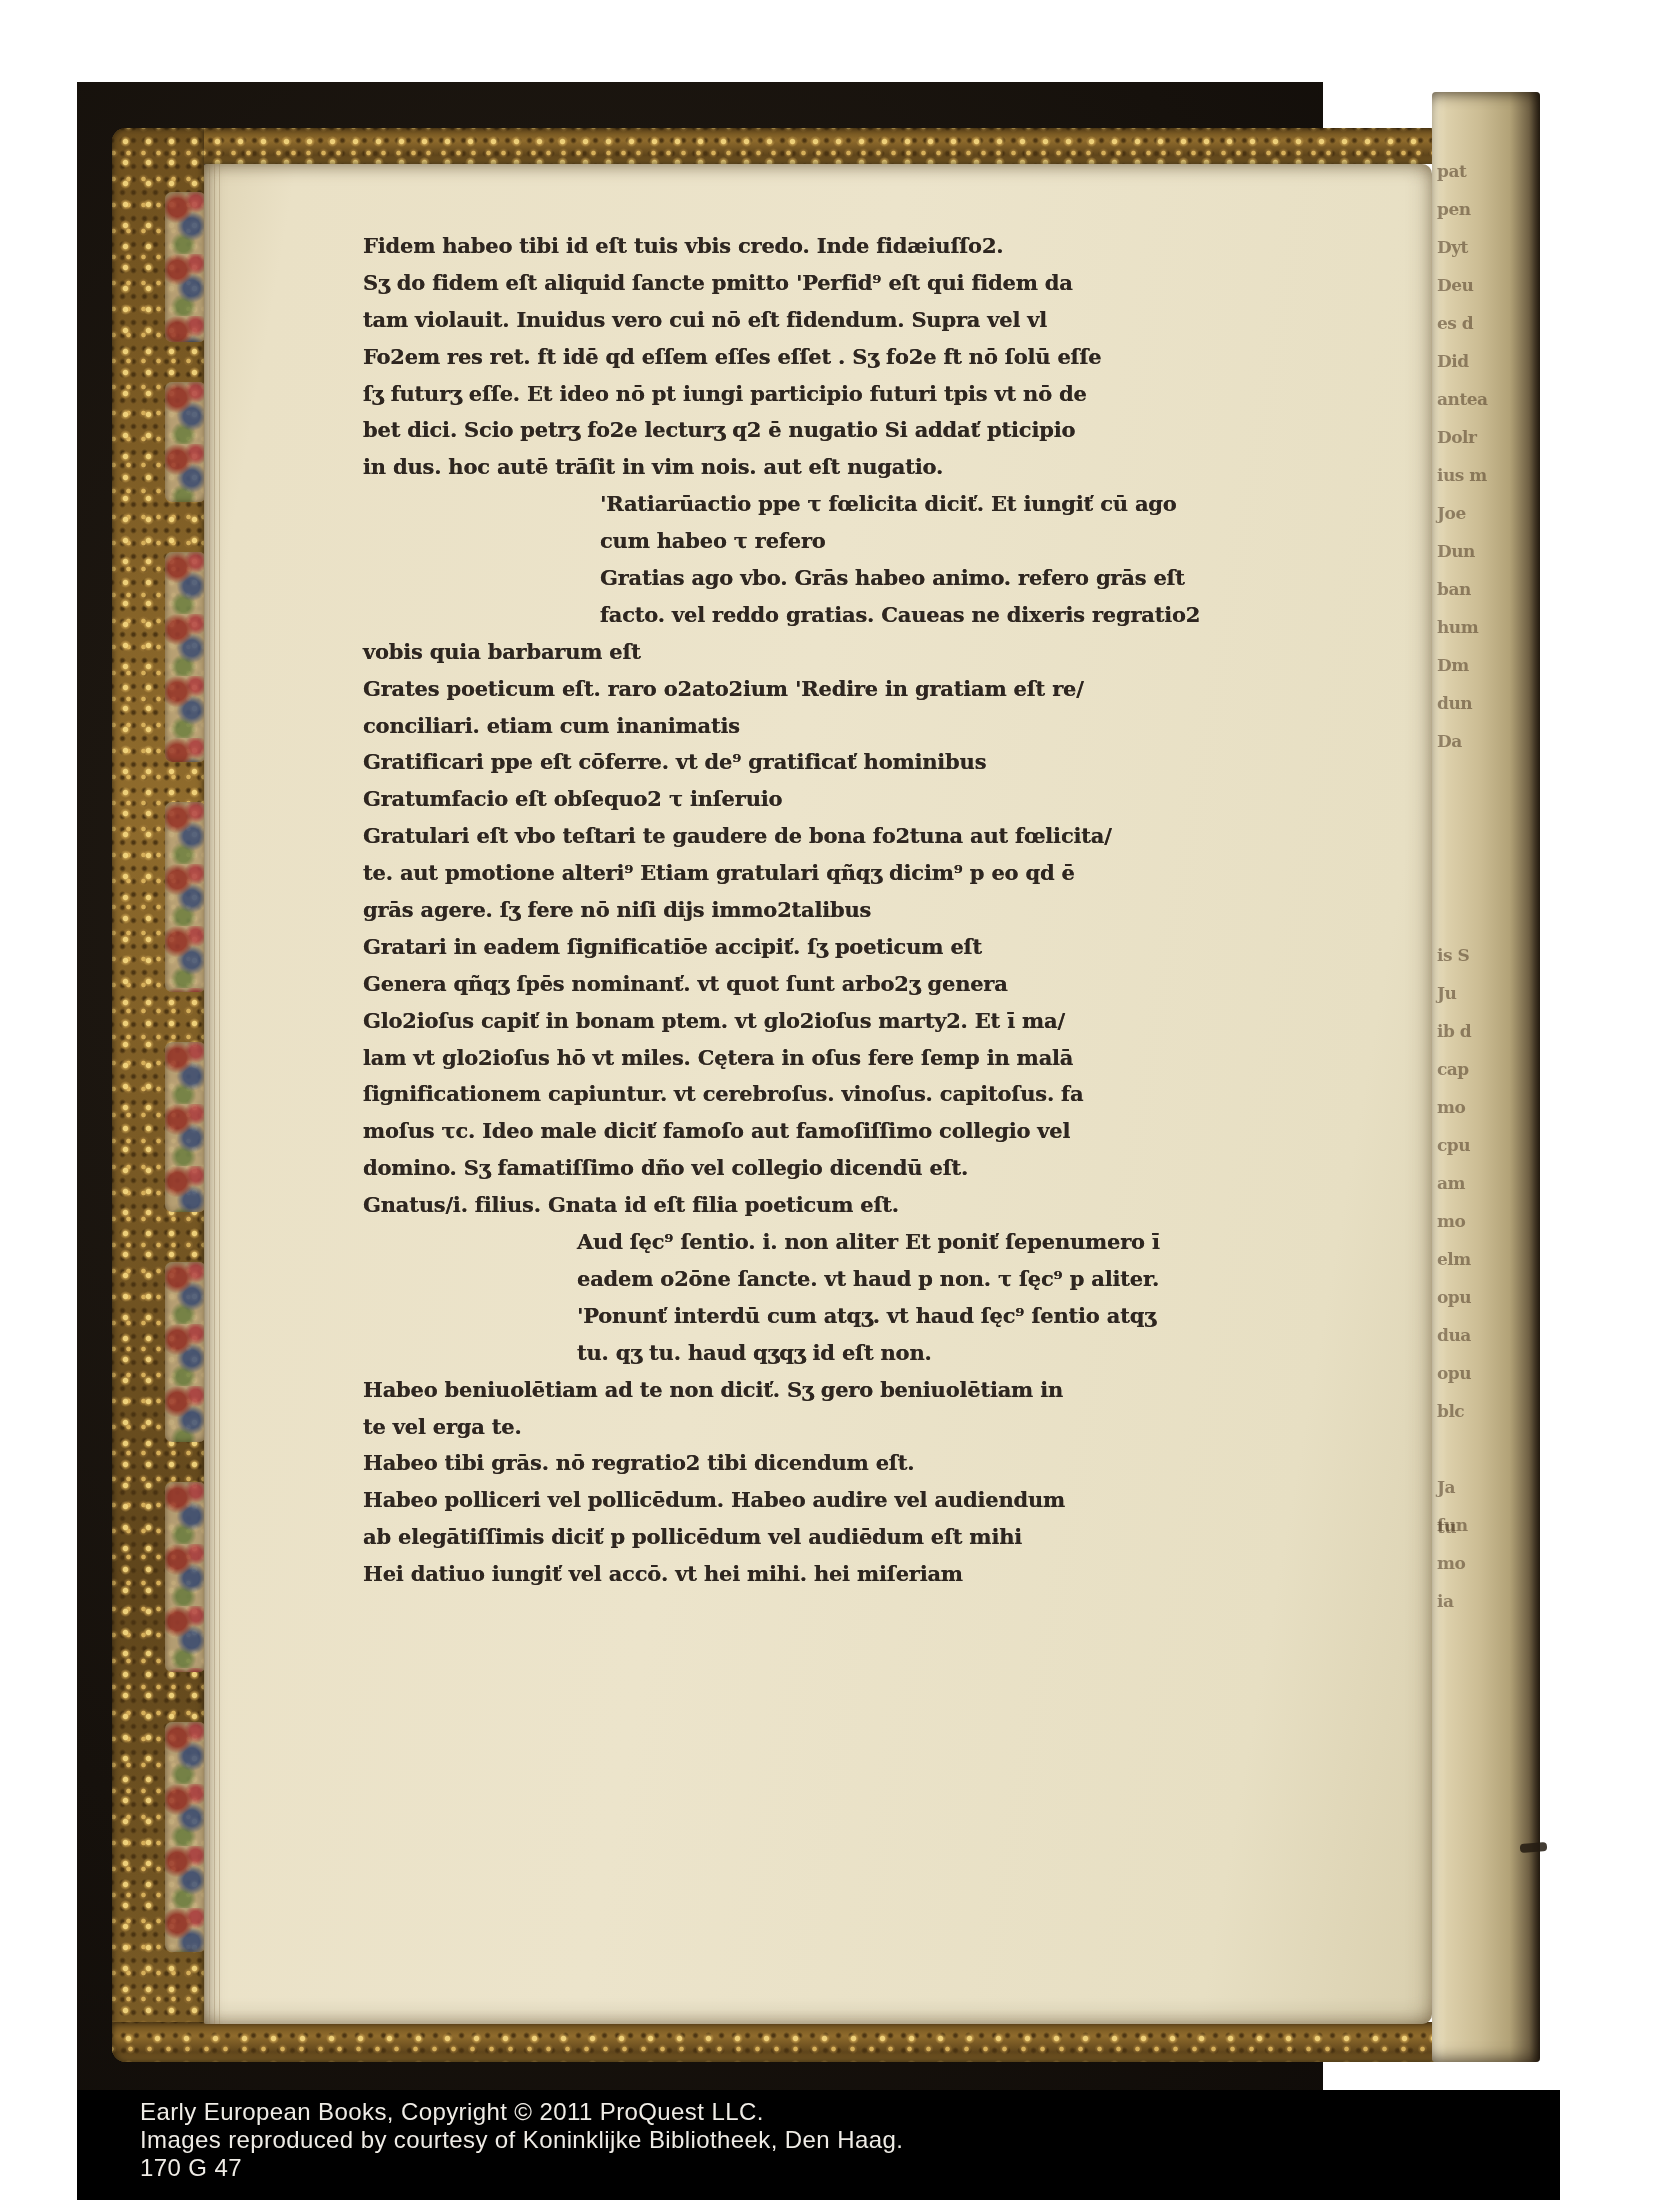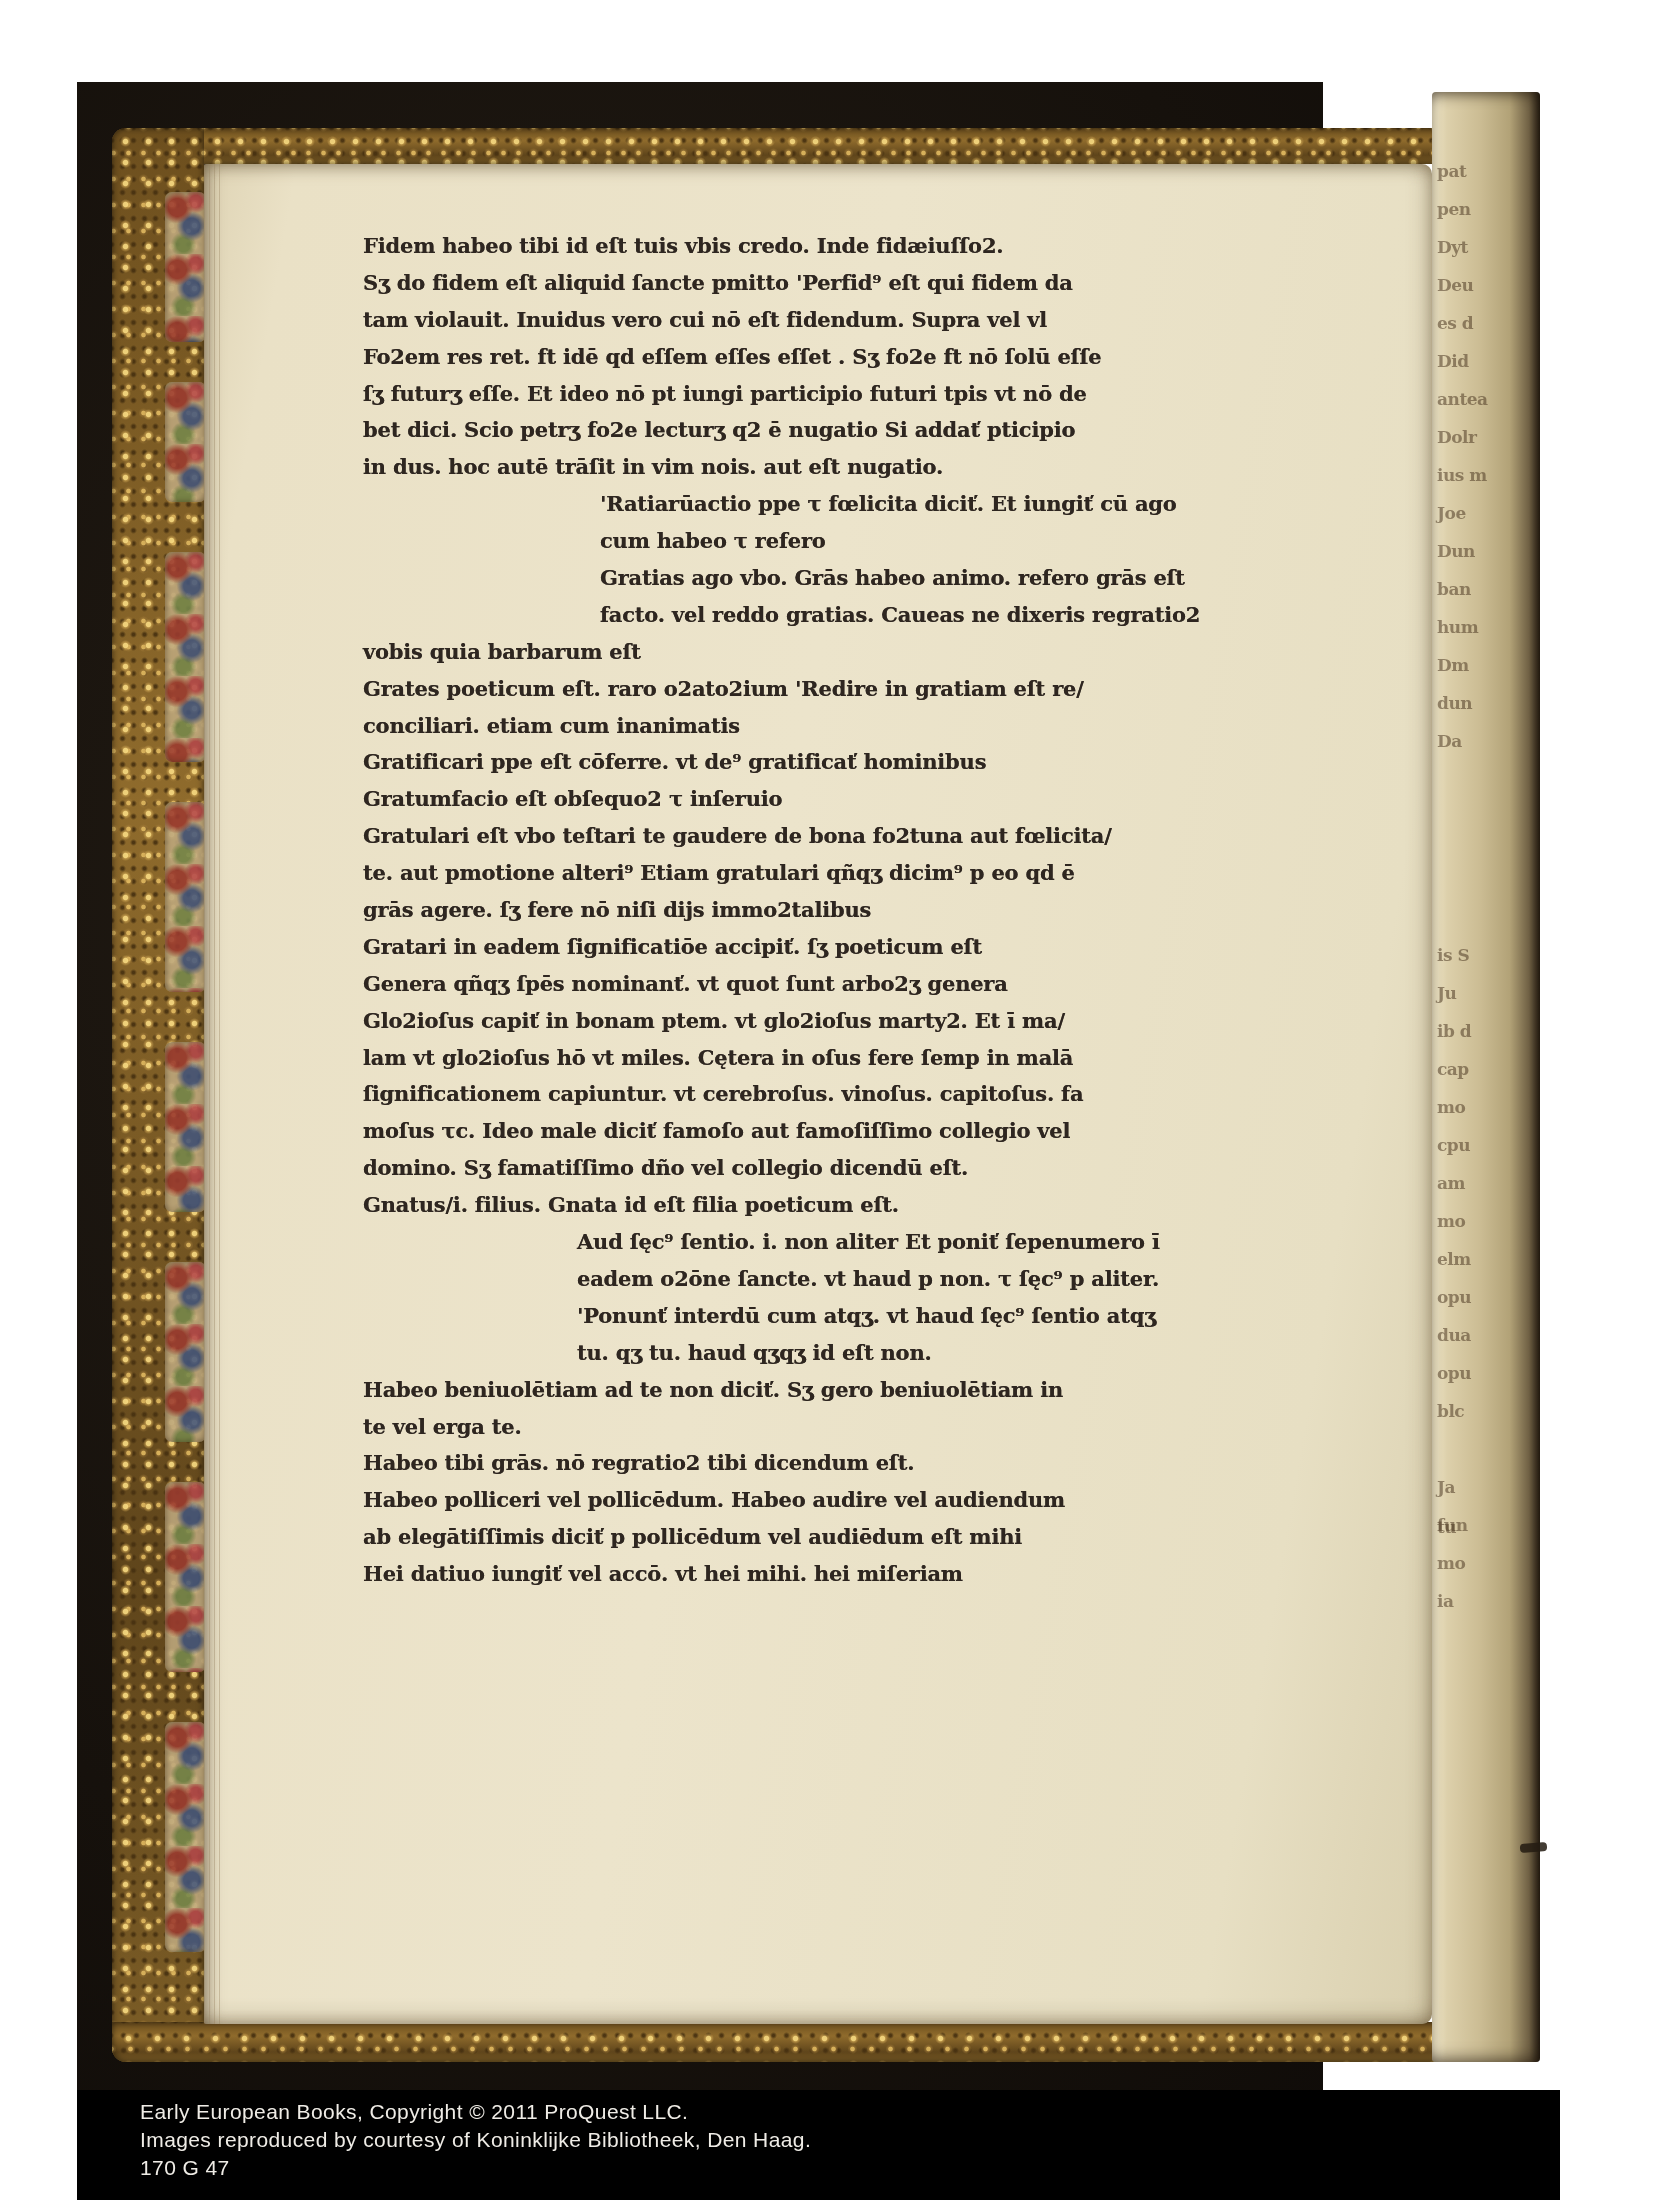--- a/index.html
+++ b/index.html
@@ -60,21 +60,21 @@
     background:linear-gradient(90deg,#efe6c9 0,#ddd0ab 14%,#cbbc93 45%,#b2a277 72%,#6e5f43 90%,#241c12 100%);
     box-shadow:inset 0 8px 14px -6px rgba(30,20,10,.7), inset 0 -10px 16px -8px rgba(30,20,10,.7);}
   .frag{position:absolute;left:5px;font-family:"DejaVu Serif",serif;font-weight:700;
     font-size:17px;line-height:1;color:rgba(78,58,36,.55);letter-spacing:-.5px;white-space:nowrap;}
   .edge-mark{position:absolute;left:1443px;top:1761px;width:27px;height:9px;background:#231b12;
     border-radius:4px;opacity:.85;transform:rotate(-4deg);}
 
   
   .caption{position:absolute;left:77px;top:2090px;width:1483px;height:110px;background:#000000;}
   .cap-line{position:absolute;left:63px;font-family:"Liberation Sans","DejaVu Sans",sans-serif;
-    font-size:21px;line-height:27px;color:#efece6;letter-spacing:.4px;font-weight:400;}
+    font-size:24px;line-height:27px;color:#efece6;letter-spacing:.4px;font-weight:400;}
   .cap-1{top:8px;} .cap-2{top:36px;} .cap-3{top:64px;}
 </style>
 </head>
 <body>
 
 <div class="canvas">
 
   <div class="photo">
 
     <div class="gold gold-top"></div>

